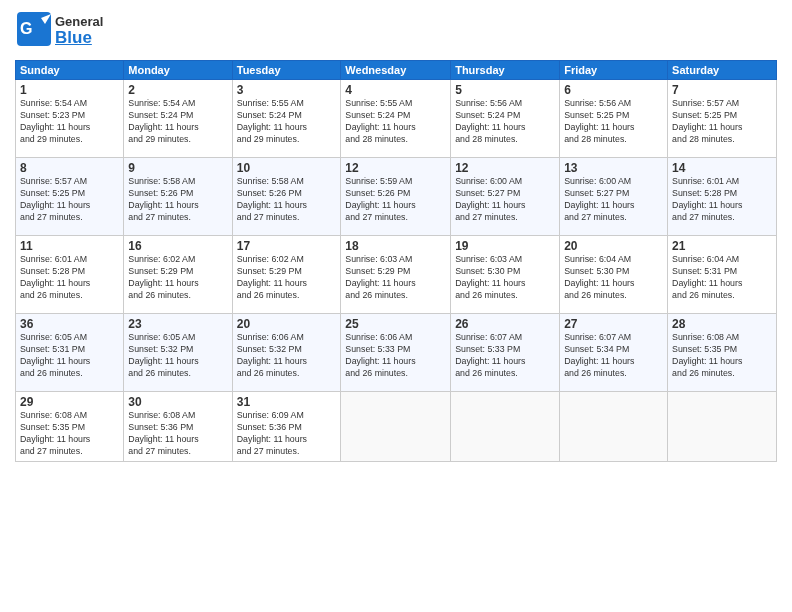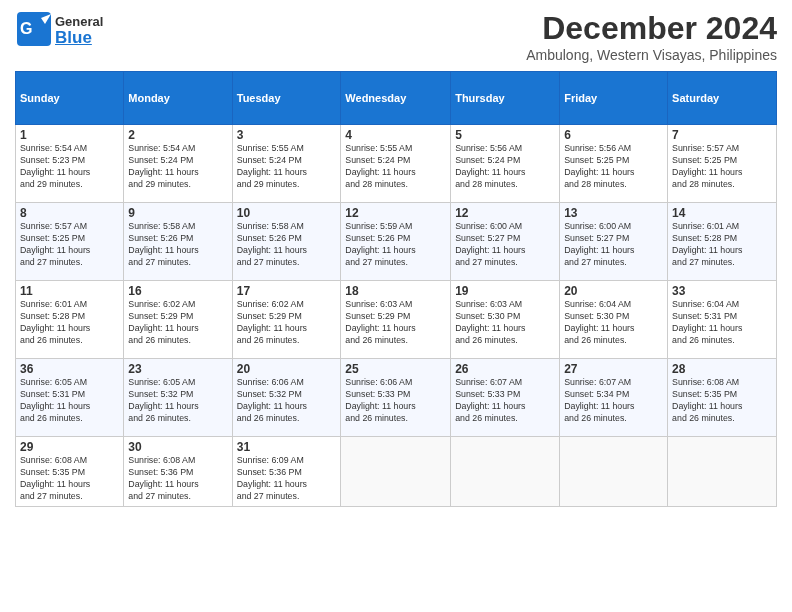--- a/index.html
+++ b/index.html
@@ -43,21 +43,21 @@
       color: #555;
     }
     .calendar {
       width: 100%;
       border-collapse: collapse;
       font-size: 9.5px;
     }
     .calendar th {
       background: #1a75d2;
       color: white;
-      padding: 20px 4px;
+      padding: 3px 4px;
       text-align: left;
       font-size: 11px;
       font-weight: bold;
       border: 1px solid #1a65c0;
     }
     .calendar td {
       border: 1px solid #ccc;
       vertical-align: top;
       padding: 3px 4px;
       width: 113px;
@@ -99,24 +99,20 @@
             <text x="5" y="24" font-size="16" font-weight="bold" fill="white" font-family="Arial">G</text>
             <polygon points="26,8 36,4 30,14" fill="white"></polygon>
           </svg>
         </div>
         <div>
           <div style="font-size:13px;font-weight:bold;color:#333;line-height:1.1;">General</div>
           <div style="font-size:17px;font-weight:bold;color:#1a75d2;line-height:1.1;text-decoration:underline;">Blue</div>
         </div>
       </div>
     </div>
-    <div class="title-area">
-      <div class="month-title">December 2024</div>
-      <div class="location">Ambulong, Western Visayas, Philippines</div>
-    </div>
   </div>
 
   <table class="calendar">
     <thead>
       <tr>
         <th>Sunday</th>
         <th>Monday</th>
         <th>Tuesday</th>
         <th>Wednesday</th>
         <th>Thursday</th>
@@ -204,21 +200,21 @@
           </td>
           <td>
             <span class="day-number">19</span>
             <div class="day-info">Sunrise: 6:03 AM<br>Sunset: 5:30 PM<br>Daylight: 11 hours<br>and 26 minutes.</div>
           </td>
           <td>
             <span class="day-number">20</span>
             <div class="day-info">Sunrise: 6:04 AM<br>Sunset: 5:30 PM<br>Daylight: 11 hours<br>and 26 minutes.</div>
           </td>
           <td>
-            <span class="day-number">33</span>
+            <span class="day-number">21</span>
             <div class="day-info">Sunrise: 6:04 AM<br>Sunset: 5:31 PM<br>Daylight: 11 hours<br>and 26 minutes.</div>
           </td>
         </tr>
         <tr>
           <td>
             <span class="day-number">36</span>
             <div class="day-info">Sunrise: 6:05 AM<br>Sunset: 5:31 PM<br>Daylight: 11 hours<br>and 26 minutes.</div>
           </td>
           <td>
             <span class="day-number">23</span>

